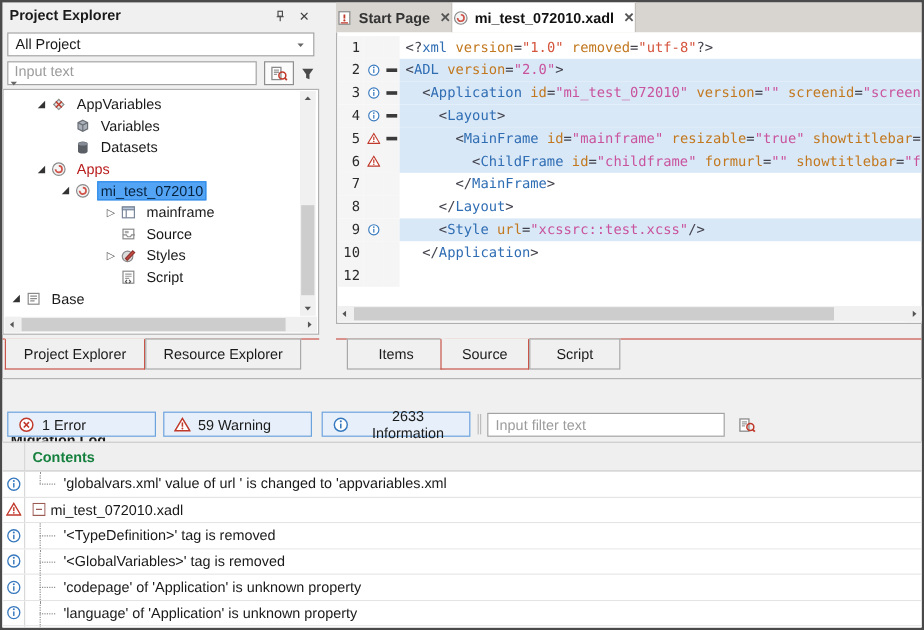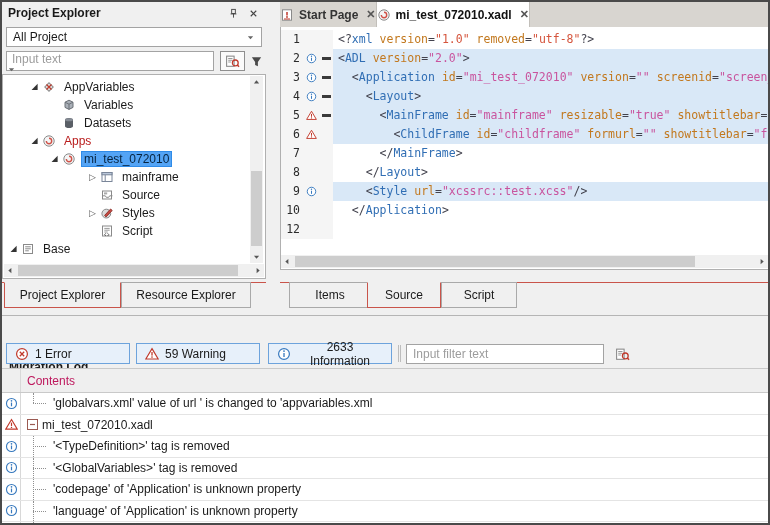--- a/index.html
+++ b/index.html
@@ -79,21 +79,21 @@
   .ml-filters{position:absolute;left:0;top:26px;right:0;height:24px;}
   .mlog-btn{position:absolute;top:1px;height:21px;background:#e7f0fa;border:1px solid #6da3dc;display:flex;align-items:center;gap:6px;padding:0 8px;font:12px "Liberation Sans",sans-serif;color:#1a1a1a;cursor:pointer;}
   .mlog-btn .bicon{width:14px;height:14px;display:inline-flex;}
   .mlog-btn .bicon svg{width:14px;height:14px;}
   .ml-sep{position:absolute;left:396px;top:3px;height:17px;width:3px;border-left:1px solid #bdbdbd;border-right:1px solid #bdbdbd;}
   .ml-input{position:absolute;left:404px;top:2px;width:198px;height:20px;border:1px solid #a3a3a3;background:#fff;}
   .ml-input input{width:100%;height:100%;border:none;outline:none;font:12px "Liberation Sans",sans-serif;padding:0 6px;background:transparent;color:#222;}
   .ml-search-btn{position:absolute;left:610px;top:2px;width:20px;height:20px;display:flex;align-items:center;justify-content:center;cursor:pointer;}
   .ml-search-btn svg{width:15px;height:15px;}
   .ml-table{position:absolute;left:0;right:0;top:52px;bottom:0;background:#fff;}
-  .ml-head{display:flex;align-items:center;height:25px;background:#efefef;border-top:1px solid #c9c9c9;border-bottom:1px solid #c9c9c9;color:#be185d;}
+  .ml-head{display:flex;align-items:center;height:25px;background:#efefef;border-top:1px solid #c9c9c9;border-bottom:1px solid #c9c9c9;color:#15803d;font-weight:bold;}
   .icon-cell{width:19px;flex:none;align-self:stretch;border-right:1px solid #d8d8d8;display:flex;align-items:center;justify-content:center;}
   .icon-cell svg{width:13px;height:13px;}
   .ml-head .col-label{padding-left:6px;}
   #log-rows{position:absolute;left:0;right:0;top:25px;bottom:0;overflow:hidden;}
   .log-row{display:flex;align-items:center;height:21.5px;border-bottom:1px solid #e4e4e4;background:#fff;}
   .log-conn{position:relative;width:16px;height:100%;flex:none;margin-left:12px;}
   .log-conn.mid::before{content:'';position:absolute;left:0;top:0;bottom:0;border-left:1px dotted #8f8f8f;}
   .log-conn.end::before{content:'';position:absolute;left:0;top:0;height:50%;border-left:1px dotted #8f8f8f;}
   .log-conn.mid::after,.log-conn.end::after{content:'';position:absolute;left:0;top:50%;width:13px;border-top:1px dotted #8f8f8f;}
   .minus-box{width:11px;height:11px;flex:none;margin-left:6px;display:inline-flex;}

